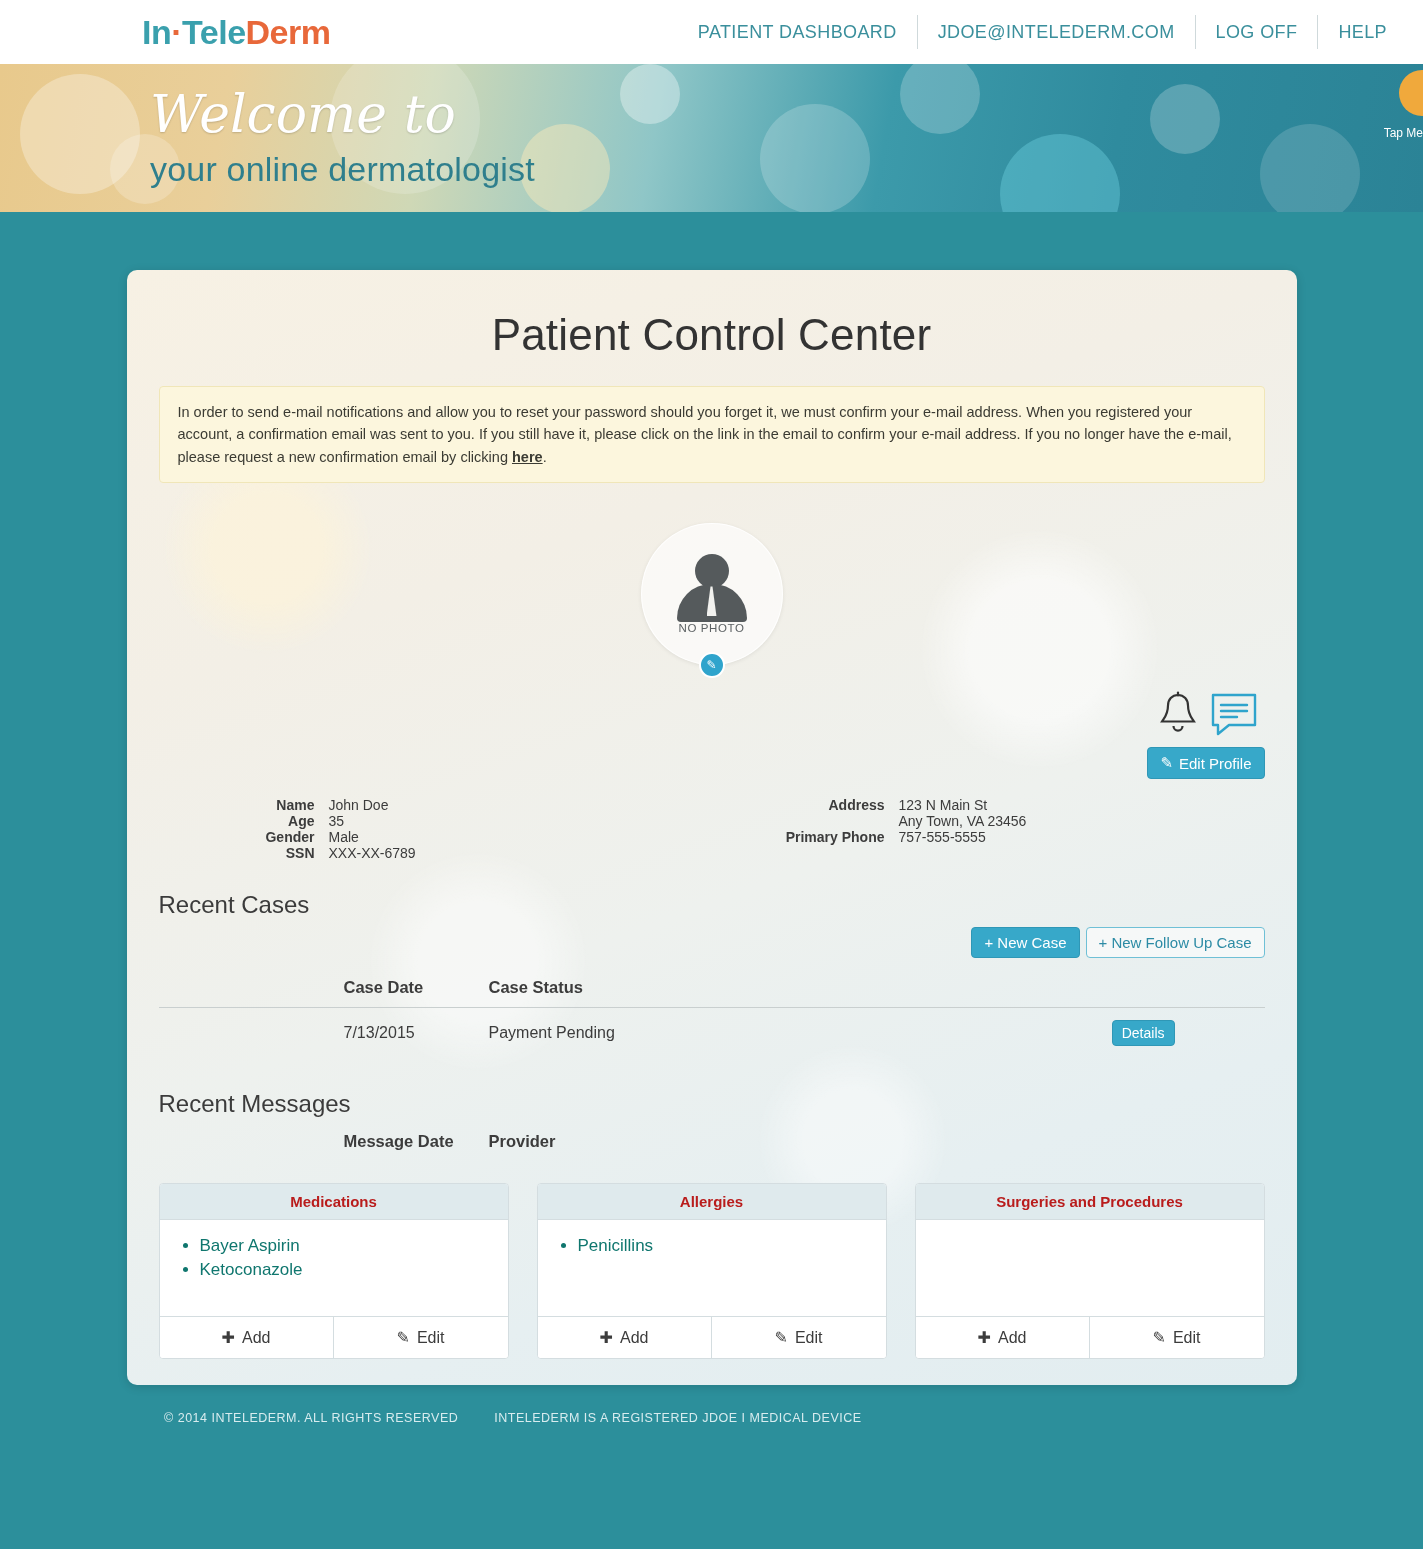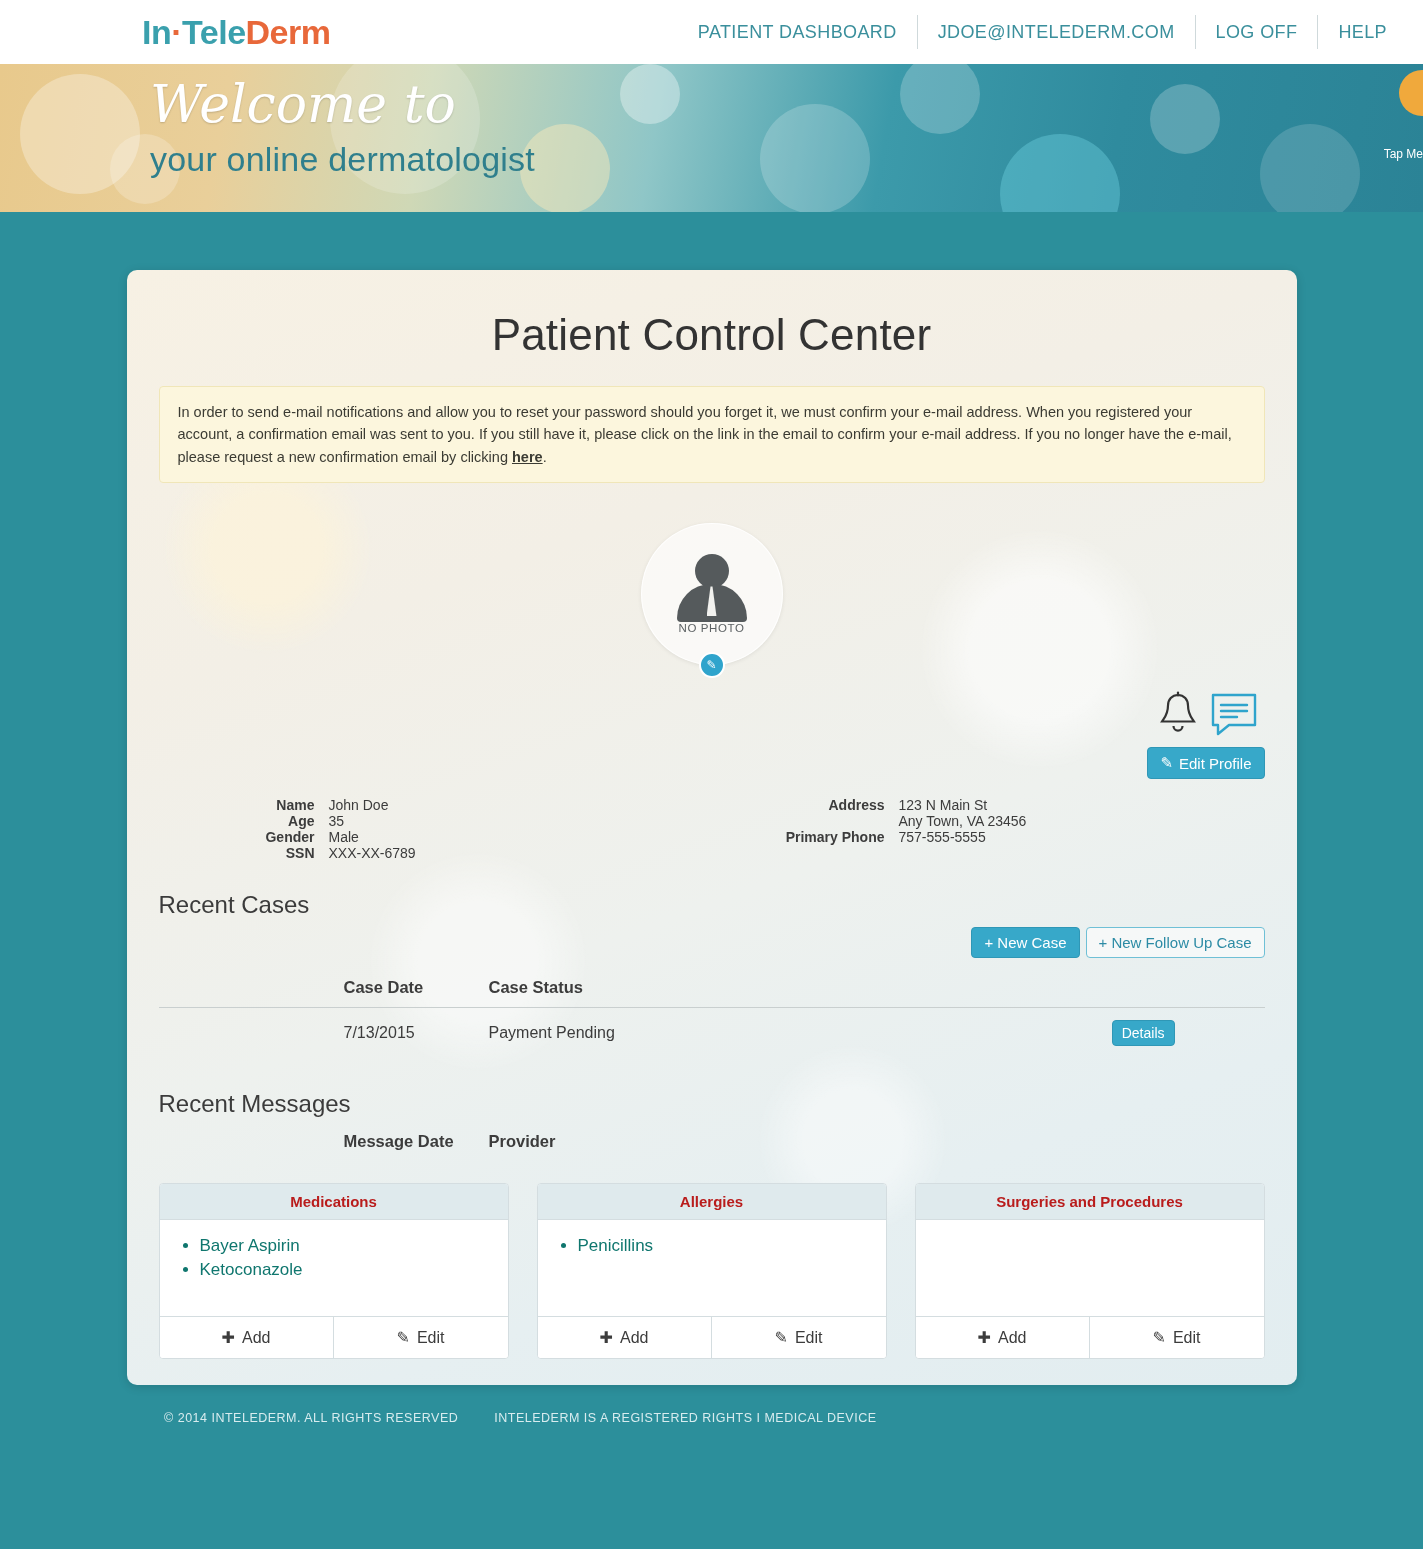--- a/index.html
+++ b/index.html
@@ -59,21 +59,21 @@
     overflow: hidden;
     background: linear-gradient(100deg,#e8c98c 0%, #e9cf9a 16%, #cfd8b6 30%, #8fc6c7 46%, #3c9aaa 62%, #2f8b9e 78%, #2b8396 100%);
   }
   .hero .bokeh { position: absolute; border-radius: 50%; }
   .hero-text { position: relative; z-index: 3; padding-left: 150px; }
   .hero-welcome {
     font-family: "DejaVu Serif", serif;
     font-style: italic;
     font-size: 52px;
     color: #ffffff;
-    margin-top: 10px;
+    margin-top: 20px;
     text-shadow: 0 1px 2px rgba(0,0,0,0.18);
   }
   .hero-sub {
     font-size: 34px;
     color: #2f7f8d;
     margin-top: 6px;
     letter-spacing: 0.2px;
   }
   .tapme {
     position: absolute;
@@ -81,21 +81,21 @@
     z-index: 6;
     width: 62px; height: 110px;
     text-align: center;
   }
   .tapme .circle {
     position: absolute; right: -22px; top: 0;
     width: 46px; height: 46px; border-radius: 50%;
     background: #f0a93c;
   }
   .tapme .lbl {
-    position: absolute; right: 0; top: 77px;
+    position: absolute; right: 0; top: 56px;
     font-size: 12px; color: #ffffff;
     white-space: nowrap;
   }
 
   
   .page {
     position: relative;
     height: 1337px;
     background: #2c8f9b;
     padding-top: 58px;
@@ -514,15 +514,15 @@
           </div>
         </div>
 
       </div>
 
     </div>
   </div>
 
   <div class="footer">
     <span>© 2014 INTELEDERM. ALL RIGHTS RESERVED</span>
-    <span>INTELEDERM IS A REGISTERED RIGHTS I MEDICAL DEVICE</span>
+    <span>INTELEDERM IS A REGISTERED JDOE I MEDICAL DEVICE</span>
   </div>
 </div>
 
 </body></html>

